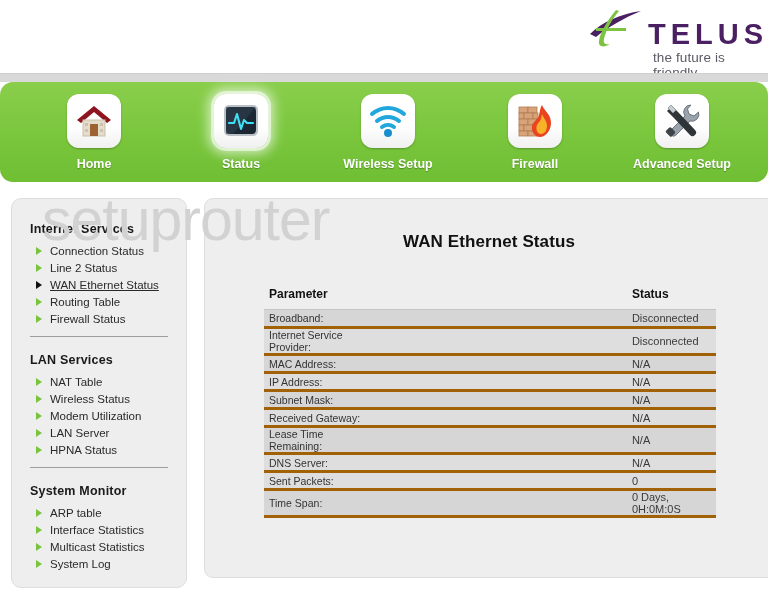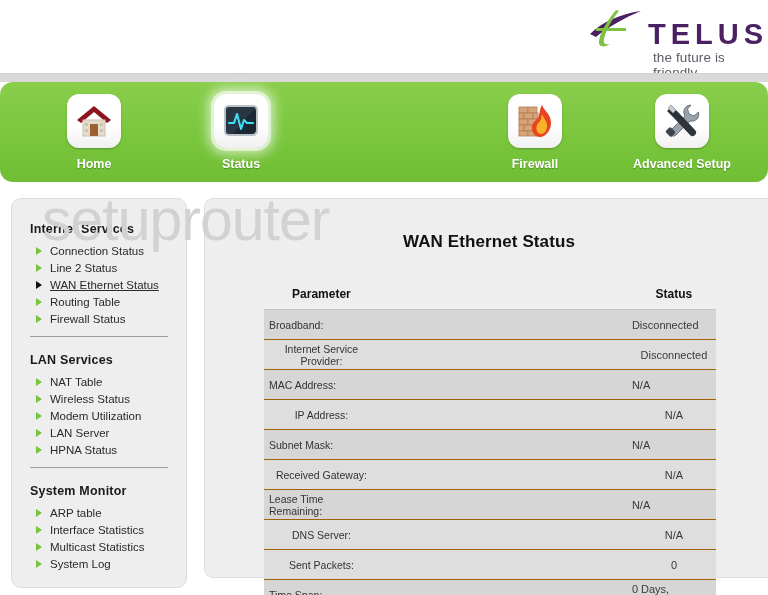--- a/index.html
+++ b/index.html
@@ -142,39 +142,39 @@
     font-size: 17px; font-weight: bold; color: #111111;
     letter-spacing: .1px;
     font-family: "Liberation Sans", sans-serif;
   }
   .tbl {
     position: absolute; left: 59px; top: 86px;
     width: 452px;
     border-collapse: collapse;
   }
   .tbl th {
-    text-align: center;
+    text-align: left;
     font-size: 12px; font-weight: bold; color: #111111;
     padding: 2px 0 8px 5px;
     background: transparent;
     border-bottom: 1px solid #c4c4c4;
     font-family: "Liberation Sans", sans-serif;
     margin-top: 24px;
   }
   .tbl th.c2 { padding-left: 258px; }
   .tbl td {
     font-size: 10.5px; color: #333333;
-    height: 30px;
+    height: 18px;
     padding: 0 0 0 5px;
-    border-bottom: 1px solid #a16207;
+    border-bottom: 3px solid #a16207;
     font-family: "Liberation Sans", sans-serif;
   }
   .tbl td.c2 { padding-left: 258px; font-size: 11px; color: #3a3a3a; }
   .tbl tr.odd  td { background: #d6d6d6; }
-  .tbl tr.even td { background: #dedede; text-align: center; }
+  .tbl tr.even td { background: #dedede; }
   .val-bad { color: #c94a4a; }
 
   
   .watermark {
     position: absolute; left: 42px; top: 186px;
     font-size: 59px; color: #d2d2d2;
     letter-spacing: -1px;
     font-family: "Liberation Sans", sans-serif;
     pointer-events: none;
     user-select: none;
@@ -222,20 +222,31 @@
         <svg width="40" height="40" viewBox="0 0 40 40">
           <rect x="3" y="4" width="34" height="31" rx="5" fill="#b9c0c6"></rect>
           <rect x="5" y="6" width="30" height="27" rx="4" fill="#1b2733"></rect>
           <path d="M5 6 L35 6 L12 33 L5 33 Z" fill="#33424f" opacity=".55"></path>
           <polyline points="8,22 13,22 16,13 20,28 23,19 26,22 32,22" fill="none" stroke="#3fe0f5" stroke-width="2.1" stroke-linejoin="round" stroke-linecap="round"></polyline>
         </svg>
       </div>
       <div class="nav-label">Status</div>
     </div>
 
+    <div class="nav-item" style="left:328px">
+      <div class="nav-icon-box">
+        <svg width="40" height="40" viewBox="0 0 40 40">
+          <path d="M4 13 A24 24 0 0 1 36 13" fill="none" stroke="#22a7dd" stroke-width="4" stroke-linecap="round"></path>
+          <path d="M9 20 A17 17 0 0 1 31 20" fill="none" stroke="#22a7dd" stroke-width="4" stroke-linecap="round"></path>
+          <path d="M14 26 A10 10 0 0 1 26 26" fill="none" stroke="#22a7dd" stroke-width="4" stroke-linecap="round"></path>
+          <circle cx="20" cy="32" r="4" fill="#1b8fce"></circle>
+        </svg>
+      </div>
+      <div class="nav-label">Wireless Setup</div>
+    </div>
 
     <div class="nav-item" style="left:622px">
       <div class="nav-icon-box">
         <svg width="40" height="40" viewBox="0 0 40 40">
           <path d="M29 4 a7 7 0 0 0 -6 11 L9 29 a3.5 3.5 0 0 0 5 5 L28 20 a7 7 0 0 0 8.5 -9 L32 15 L27 13 L25.5 8 Z" fill="#9aa3ab" stroke="#6c757d" stroke-width="1"></path>
           <rect x="5" y="27" width="7" height="8" rx="1.5" transform="rotate(-45 8.5 31)" fill="#3d4348"></rect>
           <path d="M10 5 L16 11 L33 29 a3.5 3.5 0 0 1 -5 5 L11 16 L5 10 Z" fill="#2f3438"></path>
           <path d="M9 4 L14 9 L11 12 L6 7 Z" fill="#c8cdd2" stroke="#8d949b" stroke-width=".8"></path>
         </svg>
       </div>

